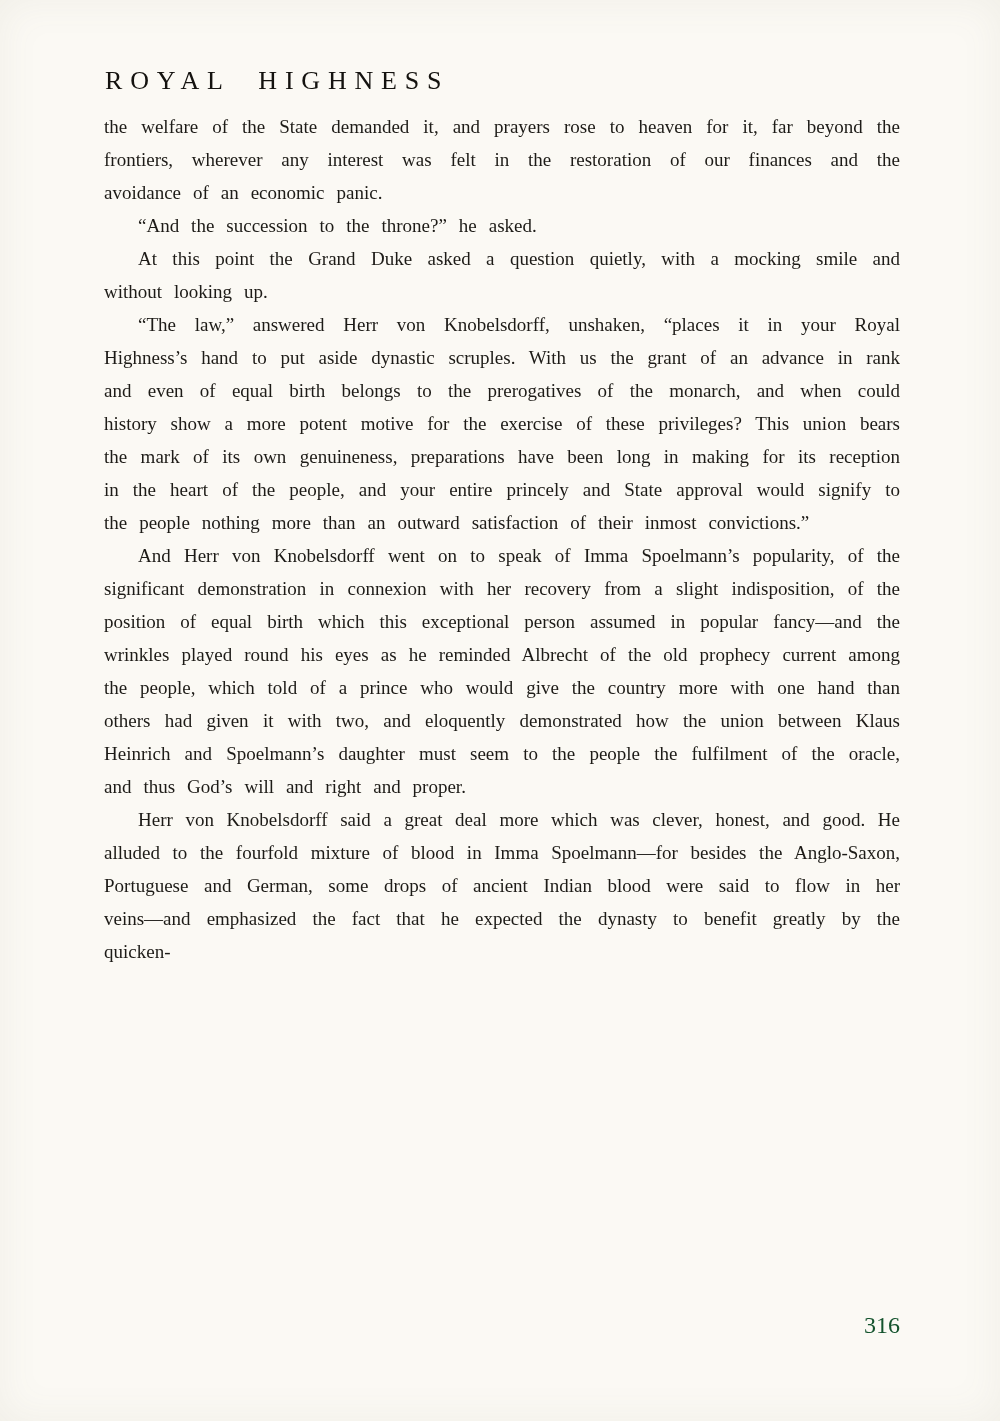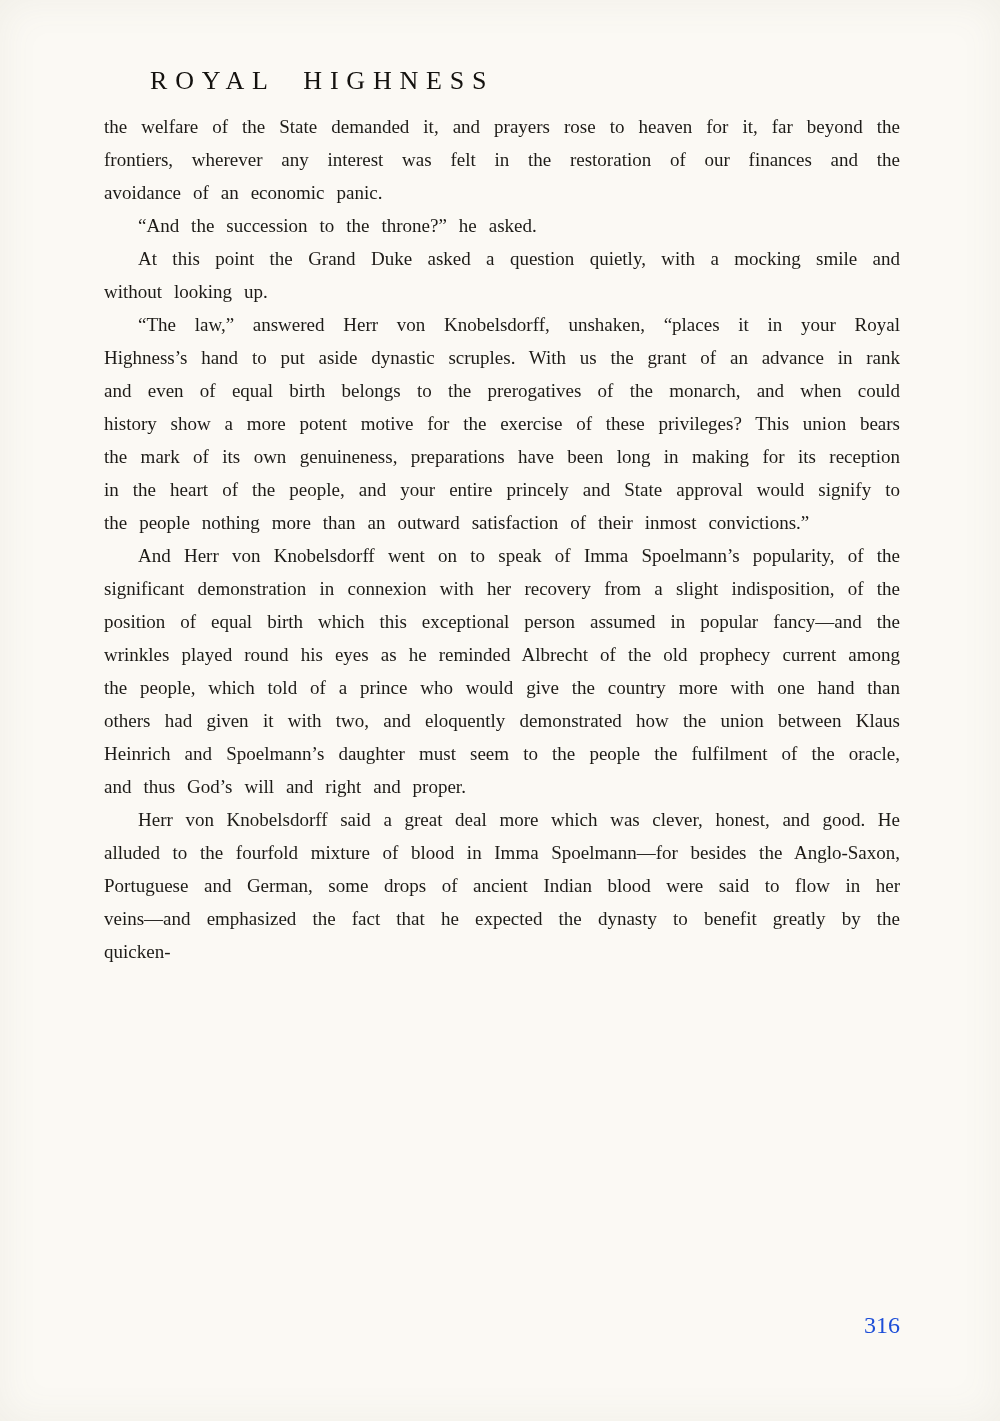--- a/index.html
+++ b/index.html
@@ -19,21 +19,20 @@
     box-shadow: inset 0 0 40px rgba(120,110,90,0.08);
   }
   .running-head {
     position: absolute;
     left: 105px;
     top: 66px;
     font-size: 26px;
     letter-spacing: 0.30em;
     word-spacing: 0.55em;
     color: #14120f;
-    margin-left: 45px;
   }
   .text-block {
     position: absolute;
     left: 104px;
     top: 110px;
     width: 796px;
     font-size: 19px;
     line-height: 33px;
     text-align: justify;
     word-spacing: 0.38em;
@@ -43,21 +42,21 @@
     padding: 0;
   }
   .text-block p.para.indented {
     text-indent: 34px;
   }
   .page-number {
     position: absolute;
     top: 1312px;
     right: 100px;
     font-size: 24px;
-    color: #1d4ed8;
+    color: #14532d;
   }
 </style>
 </head>
 <body>
 
 <div class="page">
   <div class="running-head">ROYAL HIGHNESS</div>
 
   <div class="text-block">
       <p class="para">the welfare of the State demanded it, and prayers rose to heaven for it, far beyond the frontiers, wherever any interest was felt in the restoration of our finances and the avoidance of an economic panic.</p>

